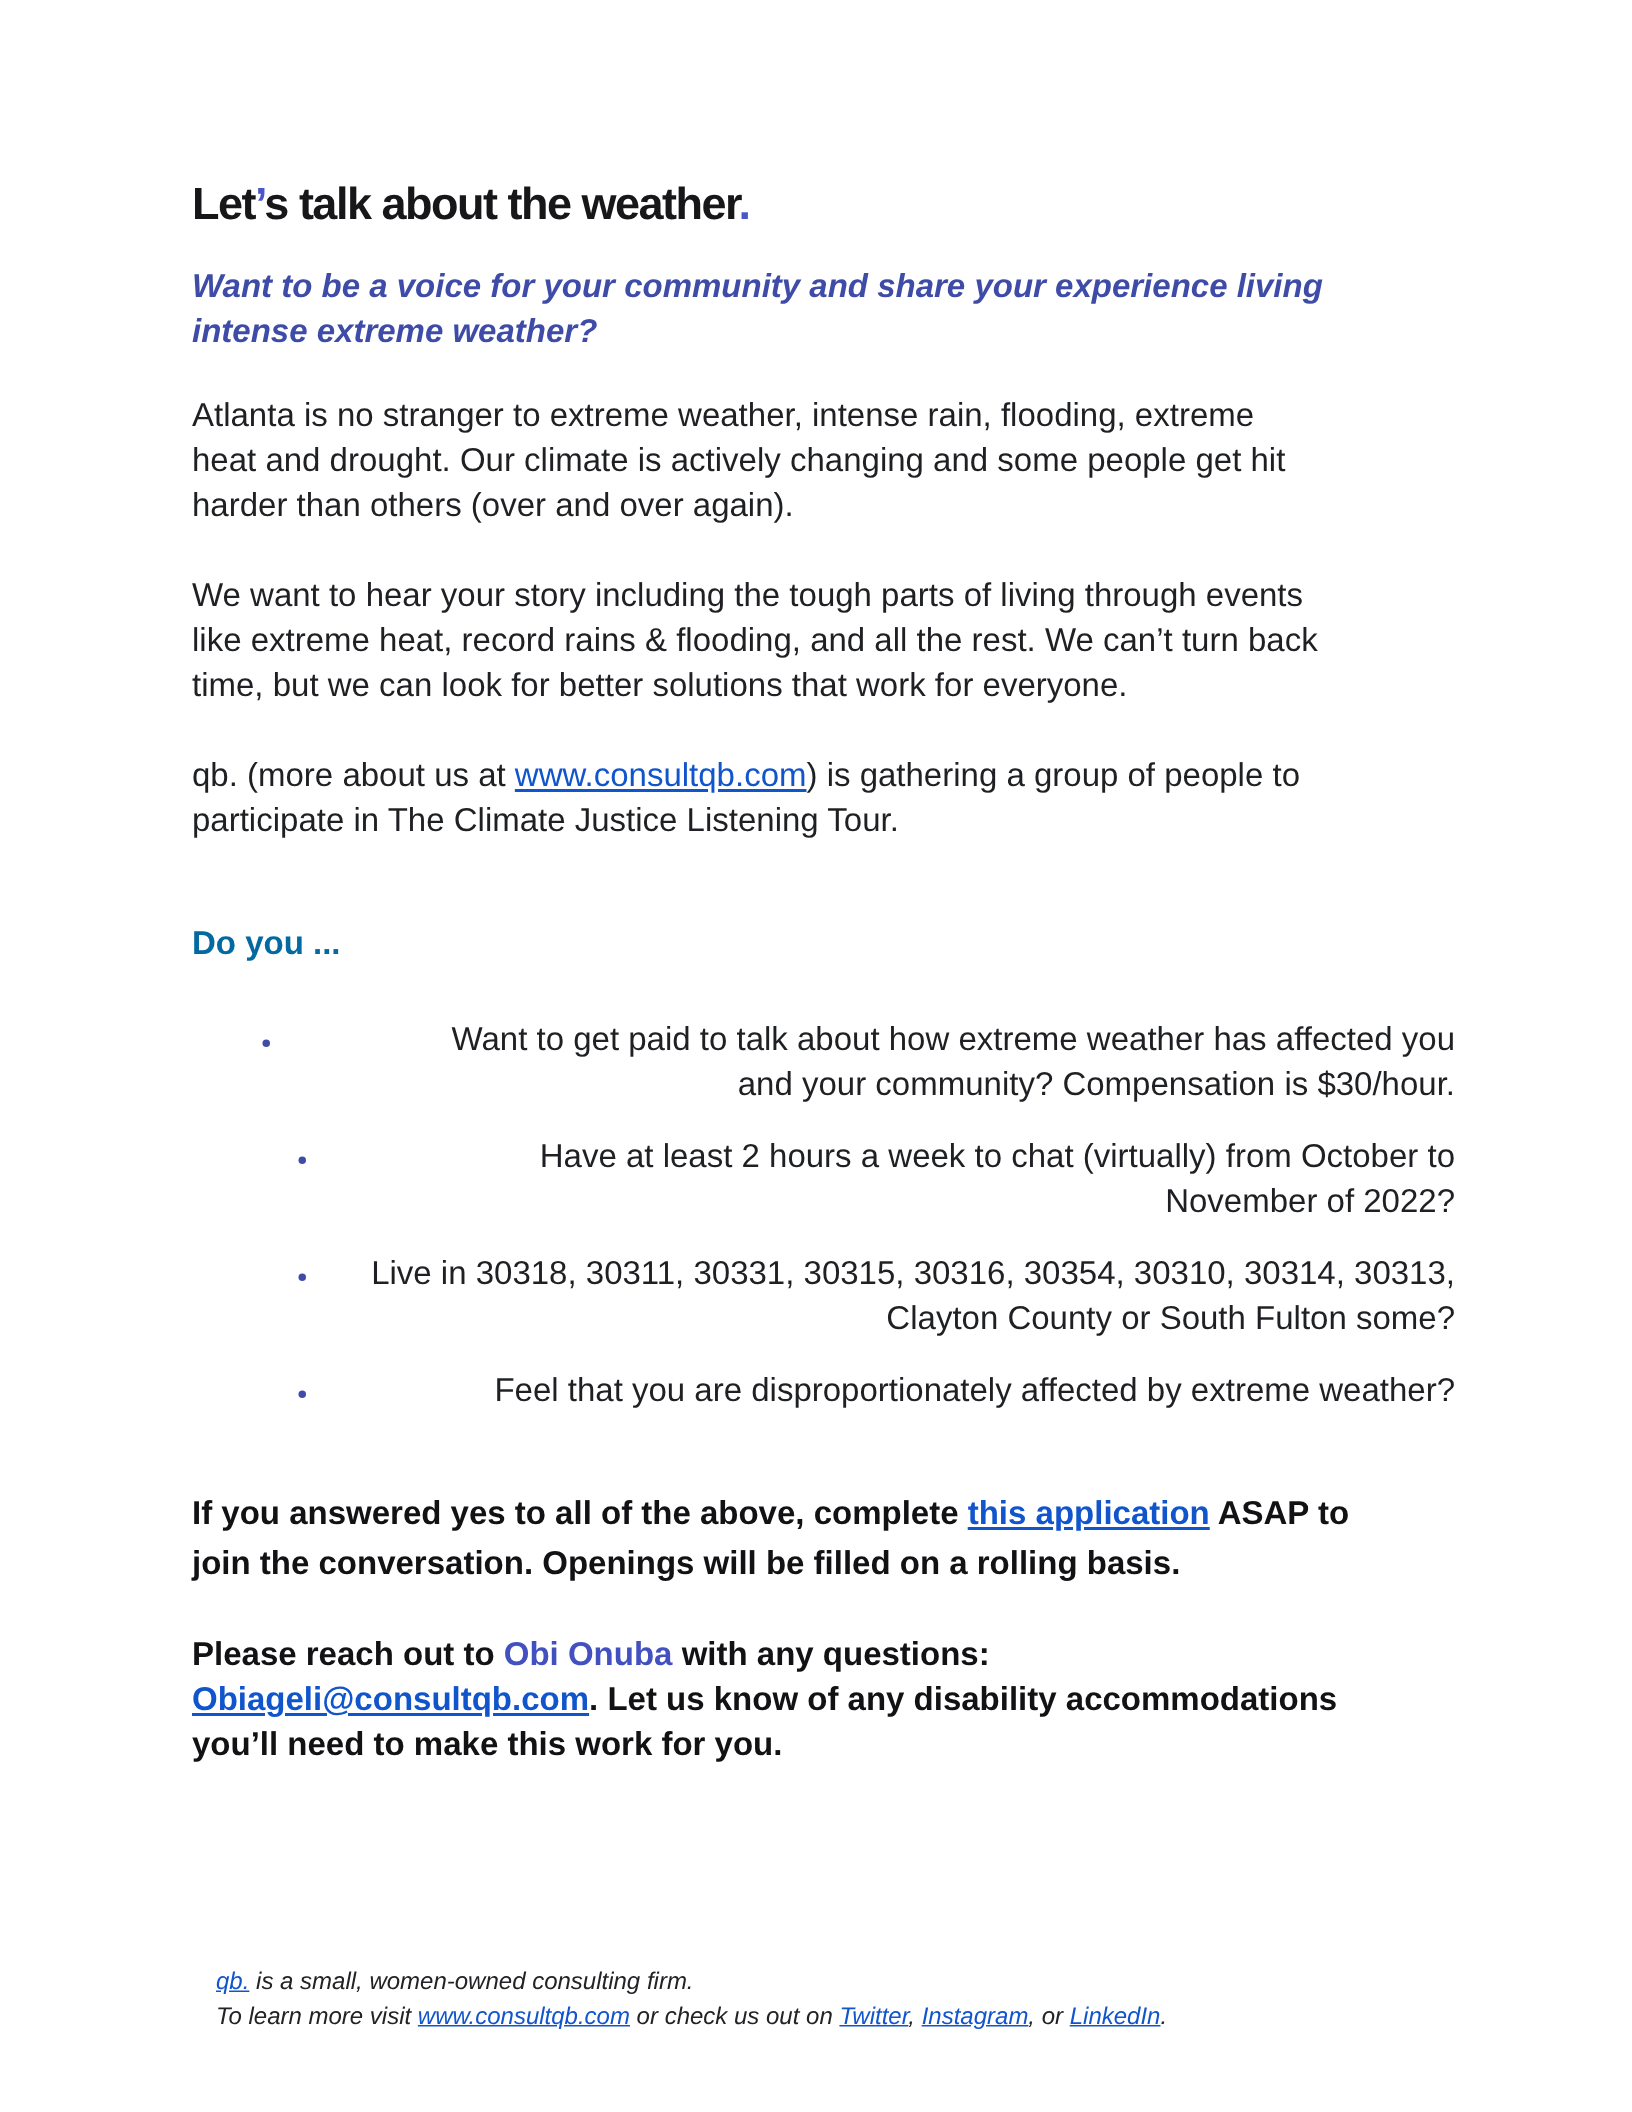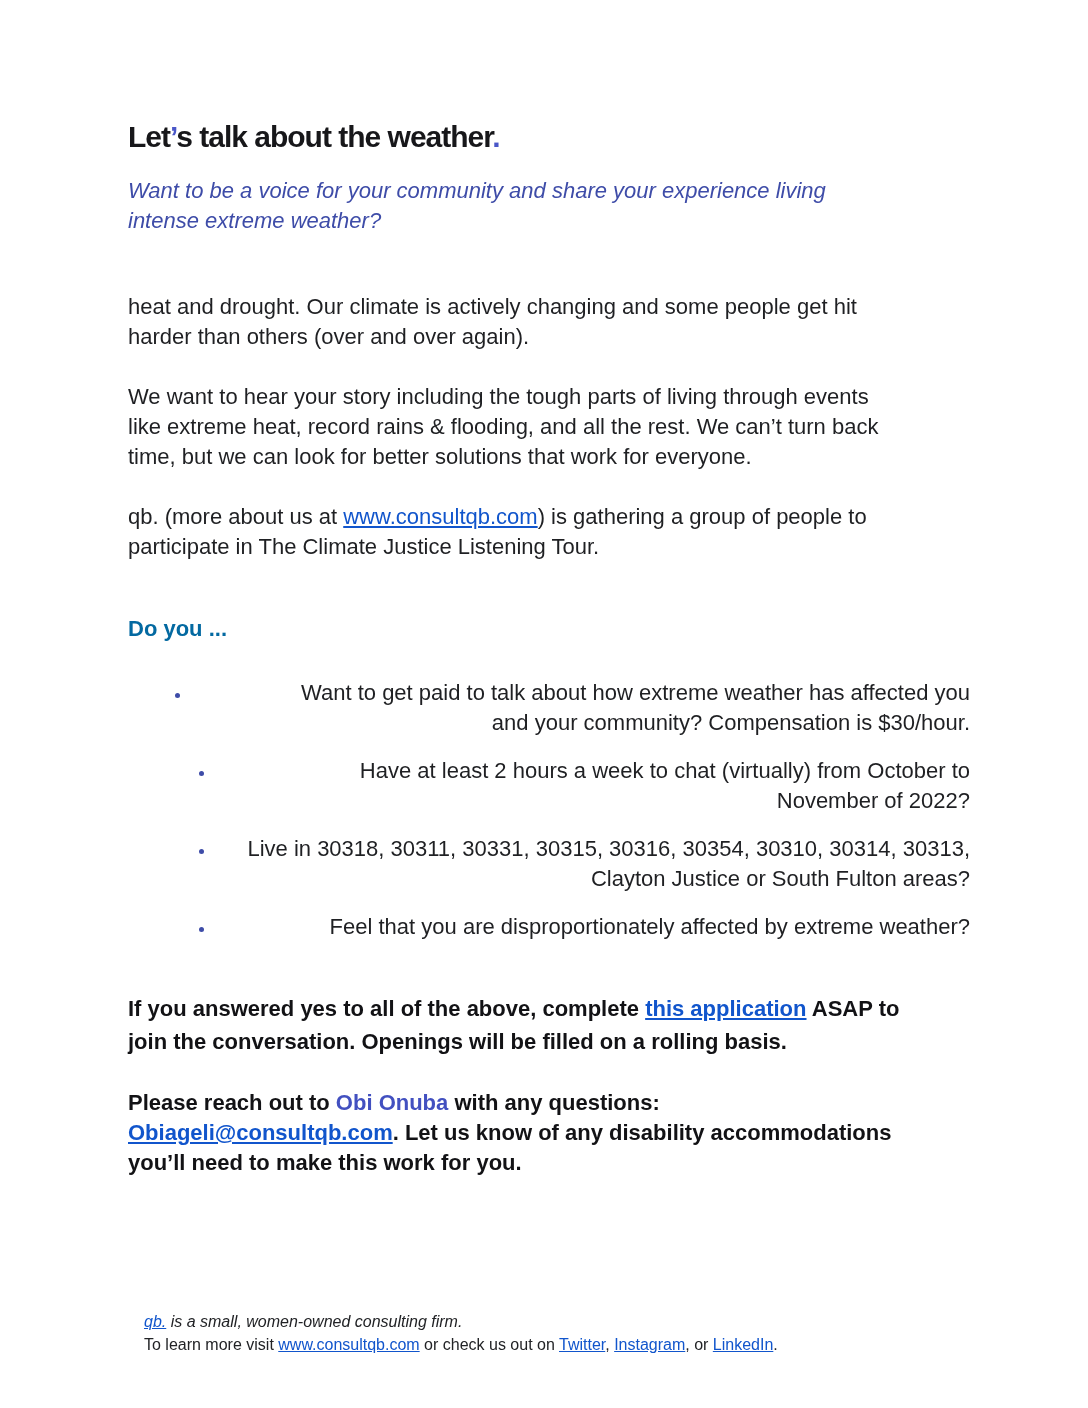--- a/index.html
+++ b/index.html
@@ -25,21 +25,21 @@
     line-height:50px;
     font-weight:700;
     letter-spacing:-1px;
     color:var(--heading);
   }
   h1 .mark{color:var(--accent-bright);}
   .subtitle{
     margin:0 0 26px 0;
     font-size:22px;
     line-height:30px;
-    font-weight:400;
+    font-weight:700;
     font-style:italic;
     color:var(--accent);
   }
   p.body{
     margin:0 0 30px 0;
     font-size:22px;
     line-height:30px;
     color:var(--text);
   }
   .do-you{
@@ -84,44 +84,44 @@
     cursor:pointer;
   }
   .footer{
     position:absolute;
     left:144px;
     top:1310px;
     font-size:16px;
     line-height:23px;
     color:#222326;
   }
-  .footer p{margin:0;}
+  .footer p{margin:0;font-style:italic;}
   .footer .f1{font-style:italic;}
 </style>
 </head>
 <body>
 
 <div class="content">
 
   <h1><span>Let</span><span class="mark">’</span><span>s talk about the weather</span><span class="mark">.</span></h1>
 
   <p class="subtitle"><span>Want to be a voice for your community and share your experience living</span><br><span>intense extreme weather?</span></p>
 
-  <p class="body"><br><span>heat and drought. Our climate is actively changing and some people get hit</span><br><span>harder than others (over and over again).</span></p>
+  <p class="body"><span>Atlanta is no stranger to extreme weather, intense rain, flooding,  extreme</span><br><span>heat and drought. Our climate is actively changing and some people get hit</span><br><span>harder than others (over and over again).</span></p>
 
   <p class="body"><span>We want to hear your story including the tough parts of living through events</span><br><span>like extreme heat, record rains &amp; flooding, and all the rest. We can’t turn back</span><br><span>time, but we can look for better solutions that work for everyone.</span></p>
 
   <p class="body"><span>qb. (more about us at </span><a class="link">www.consultqb.com</a><span>) is gathering a group of people to</span><br><span>participate in The Climate Justice Listening Tour.</span></p>
 
   <p class="do-you">Do you ...</p>
 
   <ul class="quals">
     <li><span>Want to get paid to talk about how extreme weather has affected you</span><br><span>and your community? Compensation is $30/hour.</span></li>
     <li><span>Have at least 2 hours a week to chat (virtually) from October to</span><br><span>November of 2022?</span></li>
-    <li><span>Live in 30318, 30311, 30331, 30315, 30316, 30354, 30310, 30314, 30313,</span><br><span>Clayton Justice or South Fulton areas?</span></li>
+    <li><span>Live in 30318, 30311, 30331, 30315, 30316, 30354, 30310, 30314, 30313,</span><br><span>Clayton County or South Fulton some?</span></li>
     <li><span>Feel that you are disproportionately affected by extreme weather?</span></li>
   </ul>
 
   <p class="cta"><span>If you answered yes to all of the above, complete </span><a class="link">this application</a><span> ASAP to</span><br><span>join the conversation. Openings will be filled on a rolling basis.</span></p>
 
   <p class="contact"><span>Please reach out to </span><span class="name">Obi Onuba</span><span> with any questions:</span><br><a class="link">Obiageli@consultqb.com</a><span>. Let us know of any disability accommodations</span><br><span>you’ll need to make this work for you.</span></p>
 
 </div>
 
 <div class="footer">

